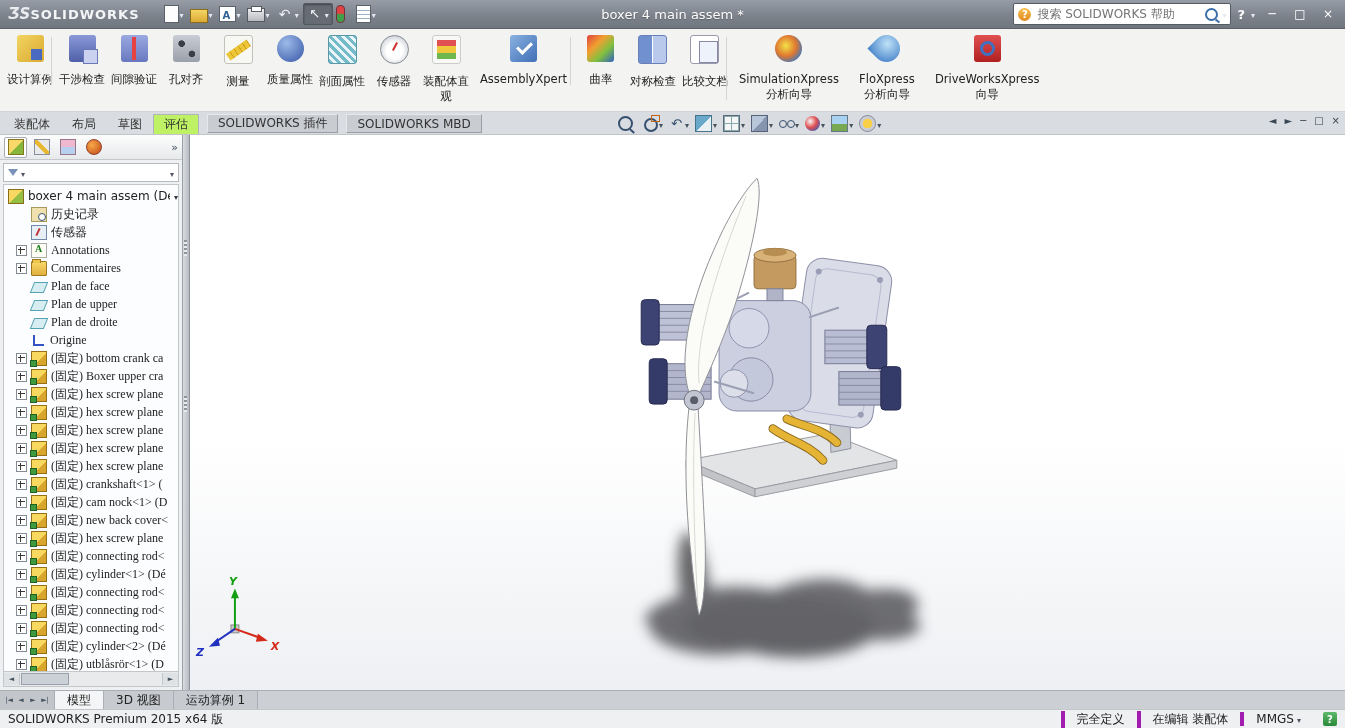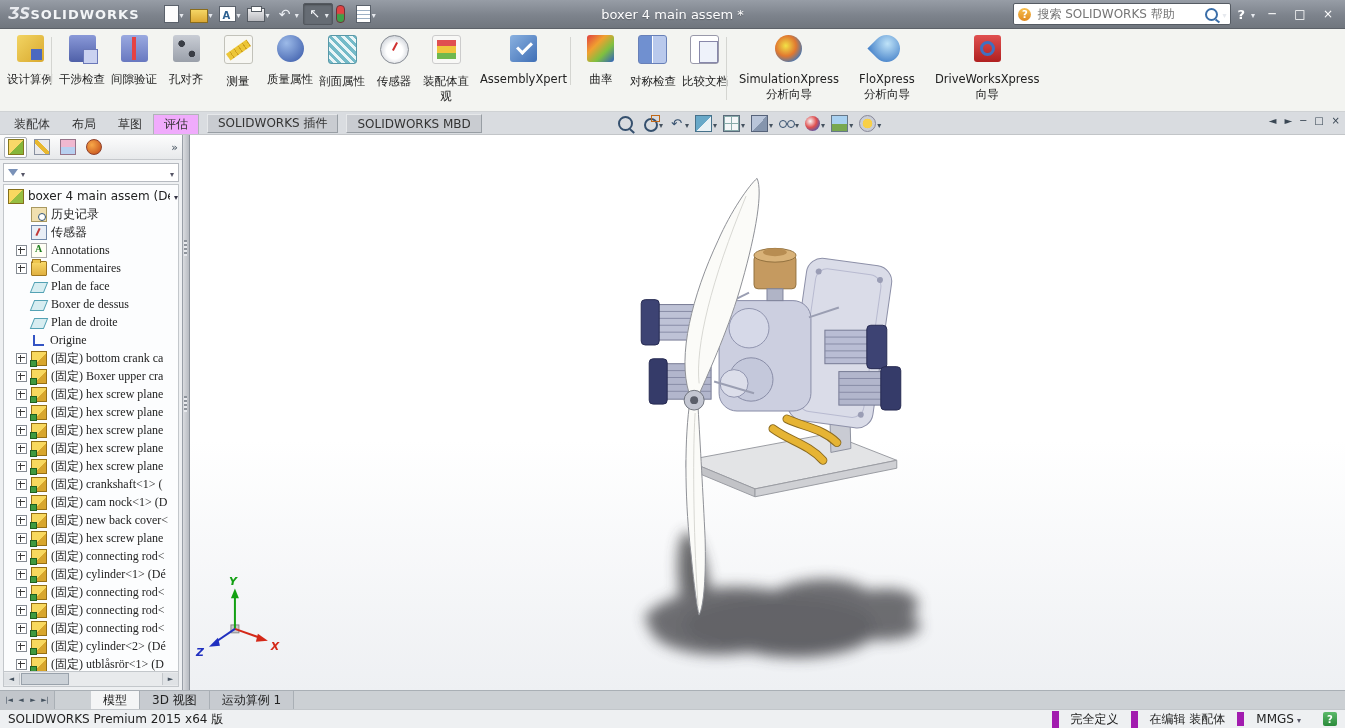--- a/index.html
+++ b/index.html
@@ -86,21 +86,21 @@
   .ric.floxpress{background:radial-gradient(circle at 40% 35%,#bfe3f8,#2f6fc0);border-radius:50% 50% 50% 0;transform:rotate(45deg);}
   .ric.driveworksxpress{background:linear-gradient(#e05050,#b02020);}
   .ric.driveworksxpress::after{content:"";position:absolute;inset:6px;border:3px solid #4070c0;border-radius:50%;}
   .ric.sustainability{background:linear-gradient(#76b848 50%,#3878b8 50%);border-radius:50%;}
   
   .tabband{height:22px;flex:none;background:#d9dce0;border-bottom:1px solid #c2c5c8;position:relative;
     display:flex;align-items:flex-end;}
   .cmdtabs{display:flex;align-items:flex-end;padding-left:3px;height:100%;}
   .ctab{height:19px;display:flex;align-items:center;padding:0 10px;font-size:12px;color:#333;
     border:1px solid transparent;border-bottom:none;}
-  .ctab.active{background:#f0abfc;border-color:#b0b4b8;}
+  .ctab.active{background:#bef264;border-color:#b0b4b8;}
   .ctab.addin{height:17px;margin:0 0 1px 8px;background:#c9ccd1;
     border:1px solid;border-color:#e6e8ea #989ea4 #989ea4 #e6e8ea;}
   .hud{position:absolute;left:616px;top:2px;display:flex;align-items:center;gap:2px;}
   .hud-btn{display:flex;align-items:center;padding:1px 2px;}
   .hud .caret{color:#45525f;margin-left:1px;}
   .hud-ic{width:15px;height:15px;position:relative;display:block;}
   .hud-ic.zoom-fit{width:11px;height:11px;border:2px solid #35506e;border-radius:50%;}
   .hud-ic.zoom-fit::after{content:"";position:absolute;right:-4px;bottom:-3px;width:6px;height:2px;background:#35506e;transform:rotate(42deg);}
   .hud-ic.zoom-area{width:10px;height:10px;border:2px solid #35506e;border-radius:50%;margin-top:3px;}
   .hud-ic.zoom-area::before{content:"";position:absolute;right:-4px;top:-5px;width:7px;height:5px;border:1px solid #c06818;}
@@ -175,21 +175,21 @@
   
   .sheetbar{height:18px;flex:none;background:#ccd0d4;border-top:1px solid #a9afb5;display:flex;align-items:stretch;}
   .sheetnav{display:flex;align-items:center;gap:2px;padding:0 4px;background:#c2c6cb;border-right:1px solid #a9afb5;}
   .sheetnav span{font-size:7px;color:#45525f;min-width:10px;text-align:center;display:block;}
   .stab{display:flex;align-items:center;padding:0 12px;border-right:1px solid #a9afb5;background:#c7cbd0;color:#222;}
   .stab.active{background:#f4f5f6;}
   
   .statusbar{height:18px;flex:none;background:#eef0f2;border-top:1px solid #c2c6ca;display:flex;align-items:center;
     padding:0 8px;font-size:12px;color:#222;}
   .sb-fill{flex:1;}
-  .sb-item{padding:0 12px;border-left:7px solid #a21caf;display:flex;align-items:center;gap:3px;white-space:nowrap;}
+  .sb-item{padding:0 12px;border-left:4px solid #a21caf;display:flex;align-items:center;gap:3px;white-space:nowrap;}
   .sb-item .caret{color:#556;}
   .sb-help{width:14px;height:14px;border-radius:2px;background:linear-gradient(#5cba6a,#2a8a3a);color:#fff;
     font-size:10px;font-weight:bold;display:flex;align-items:center;justify-content:center;margin-left:10px;}
 </style>
 </head>
 <body>
 
 <div id="app">
 
   <div class="titlebar">
@@ -486,21 +486,21 @@
 
             <div class="trow">
               <span class="texp" style="visibility: hidden;"></span>
               <span class="tic plane"></span>
               <span class="tlabel">Plan de face</span>
             </div>
 
             <div class="trow">
               <span class="texp" style="visibility: hidden;"></span>
               <span class="tic plane"></span>
-              <span class="tlabel">Boxer de dessus</span>
+              <span class="tlabel">Plan de upper</span>
             </div>
 
             <div class="trow">
               <span class="texp" style="visibility: hidden;"></span>
               <span class="tic plane"></span>
               <span class="tlabel">Plan de droite</span>
             </div>
 
             <div class="trow">
               <span class="texp" style="visibility: hidden;"></span>
@@ -729,21 +729,21 @@
     <div class="sheetnav">
 
         <span>|◄</span>
 
         <span>◄</span>
 
         <span>►</span>
 
         <span>►|</span>
       </div>
-    <div style="display:flex;margin-left:36px;">
+    <div style="display:flex;">
 
         <div class="stab active">模型</div>
 
         <div class="stab">3D 视图</div>
 
         <div class="stab">运动算例 1</div>
       </div>
   </div>
 
   <div class="statusbar">

